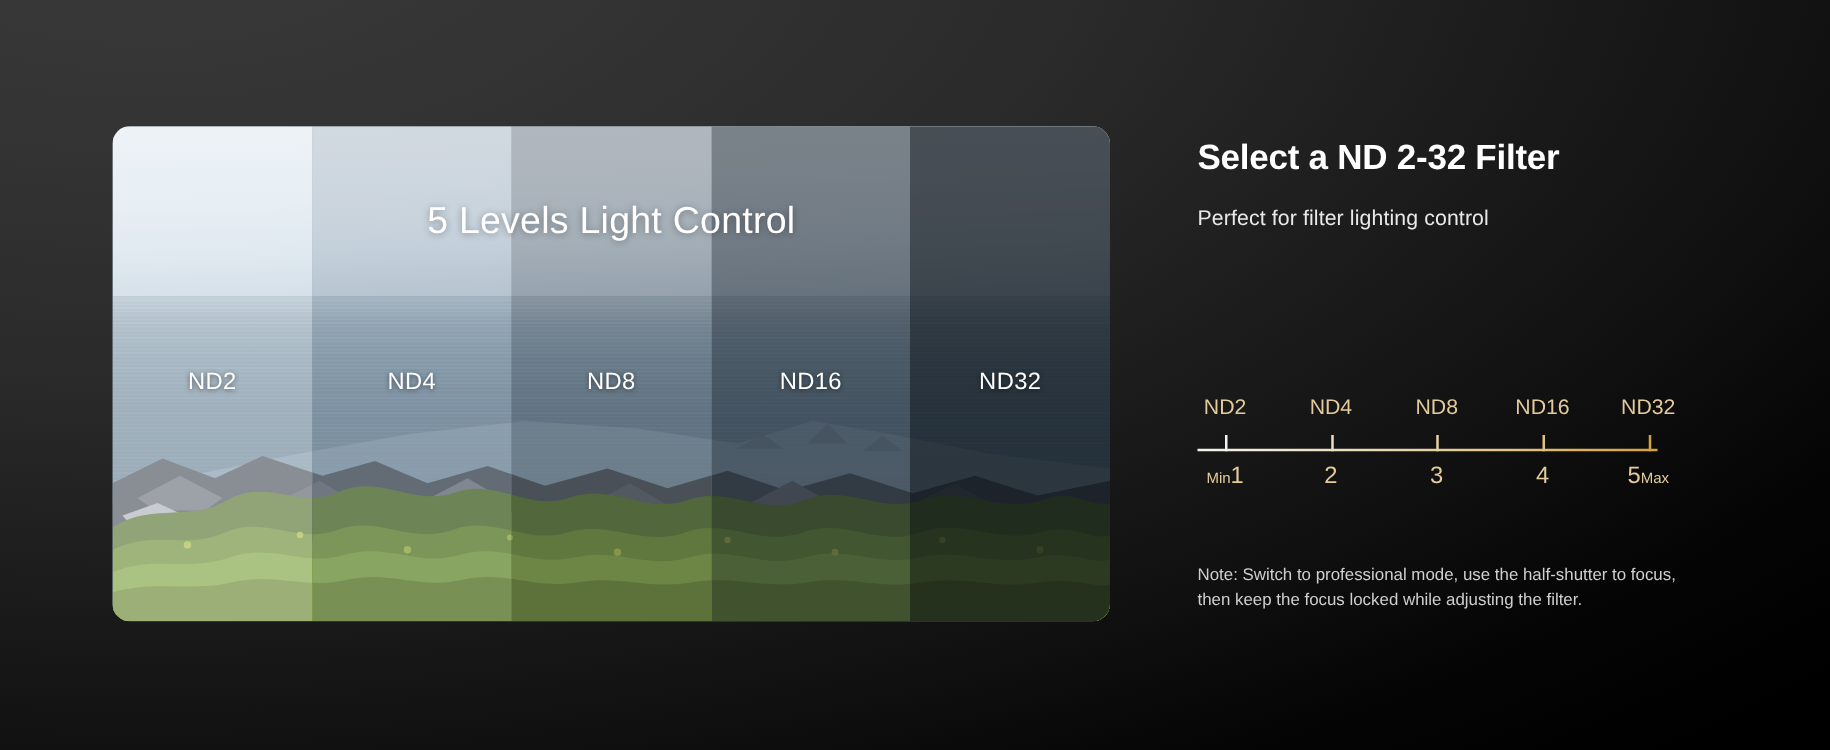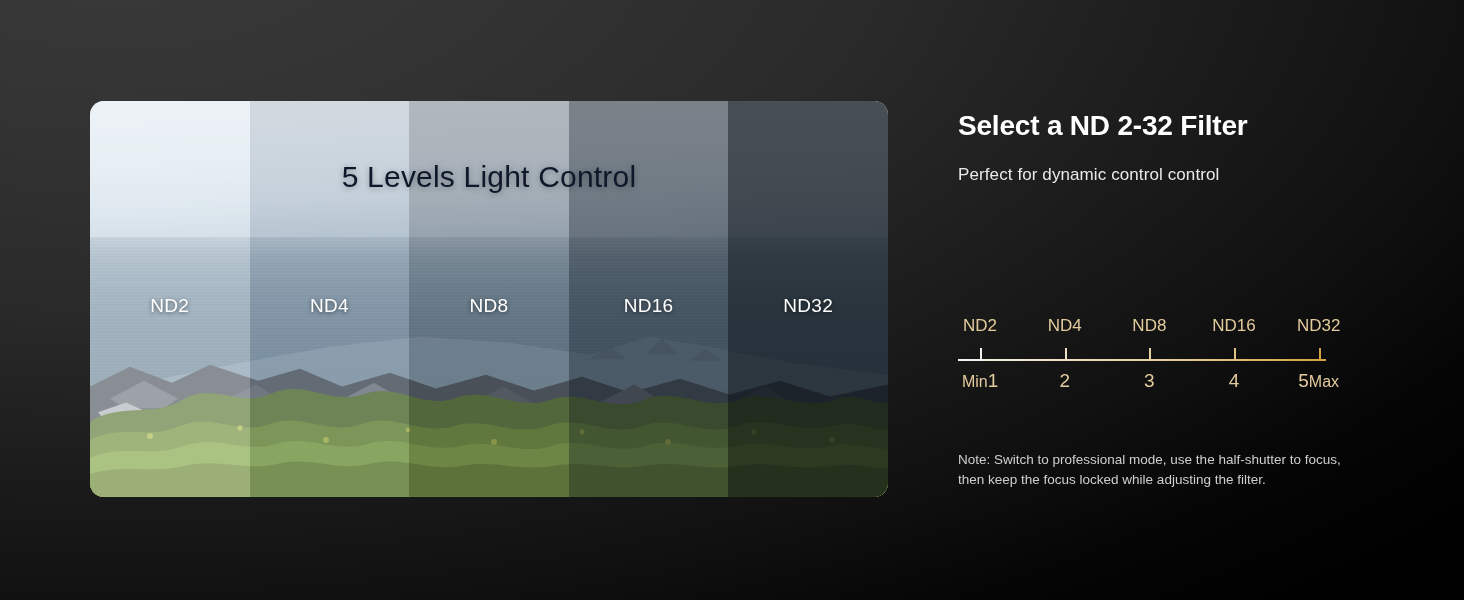--- a/index.html
+++ b/index.html
@@ -127,21 +127,21 @@
     text-shadow: 0 1px 4px rgba(0,0,0,.55);
     z-index: 5;
   }
 
   #hero-caption {
     position: absolute;
     left: 0;
     right: 0;
     top: 59px;
     text-align: center;
-    color: #0f172a;
+    color: #ffffff;
     font-size: 30px;
     font-weight: 400;
     letter-spacing: .2px;
     text-shadow: 0 1px 6px rgba(0,0,0,.35);
     z-index: 6;
   }
 
   
   #info-panel {
     position: absolute;
@@ -197,21 +197,21 @@
     transform: translateX(-50%);
     color: #e3cb9c;
     font-size: 19px;
     white-space: nowrap;
     top: 2px;
     display: flex;
     align-items: baseline;
     gap: 0px;
   }
   .scale-bottom-label .minmax {
-    font-size: 16px;
+    font-size: 12px;
     color: #e3cb9c;
   }
 
   #scale-track {
     position: relative;
     height: 18px;
     margin: 6px 0 4px 0;
   }
   #scale-line {
     position: absolute;
@@ -485,21 +485,21 @@
       </div>
       <div class="nd-overlay"></div>
       <div class="nd-label">ND32</div>
     </div>
 
     <div id="hero-caption">5 Levels Light Control</div>
   </div>
 
   <div id="info-panel">
     <h1 id="info-title">Select a ND 2-32 Filter</h1>
-    <p id="info-subtitle">Perfect for dynamic control control</p>
+    <p id="info-subtitle">Perfect for filter lighting control</p>
   </div>
 
   <div id="nd-scale">
     <div id="scale-top-labels">
       <span class="scale-top-label" style="left:6%">ND2</span>
       <span class="scale-top-label" style="left:29%">ND4</span>
       <span class="scale-top-label" style="left:52%">ND8</span>
       <span class="scale-top-label" style="left:75%">ND16</span>
       <span class="scale-top-label" style="left:98%">ND32</span>
     </div>

